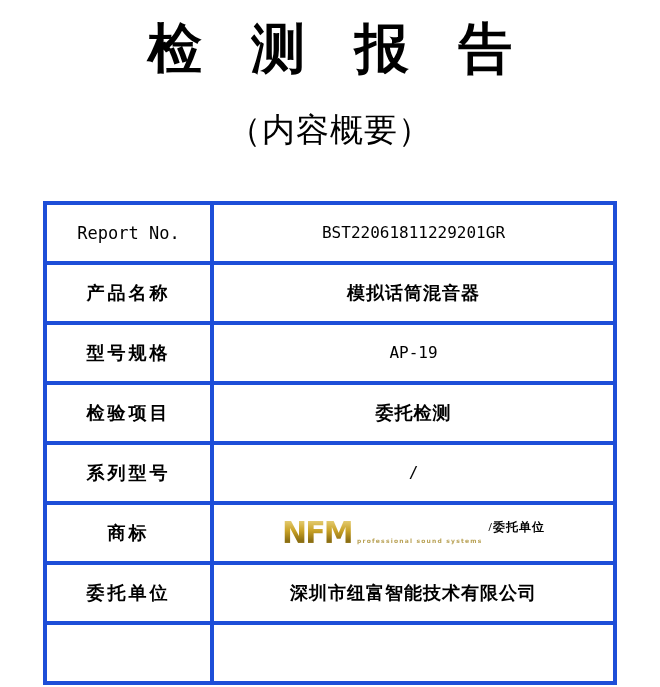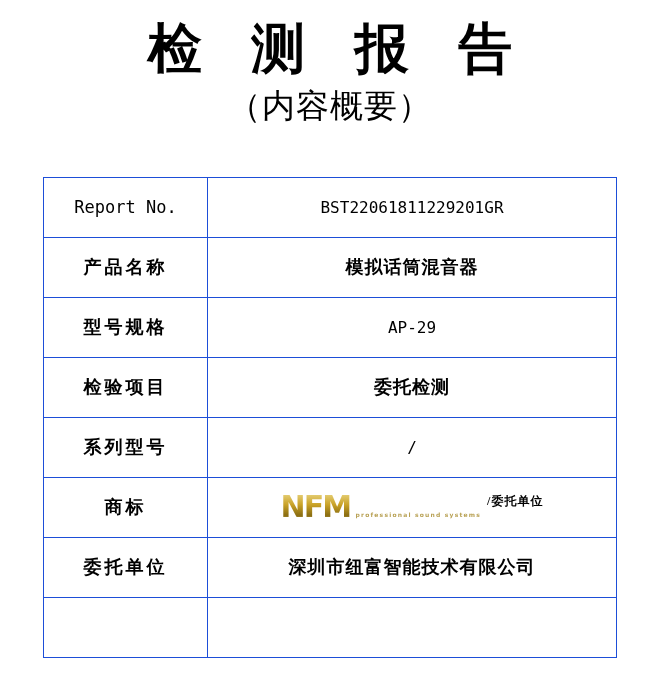--- a/index.html
+++ b/index.html
@@ -27,37 +27,37 @@
     font-size: 54px;
     letter-spacing: 18px;
     padding-top: 16px;
     line-height: 1.25;
     text-indent: 18px;
   }
   .title-sub {
     text-align: center;
     font-family: "Liberation Serif", serif;
     font-size: 33px;
-    margin-top: 0;
+    margin-top: 24px;
     letter-spacing: 1px;
   }
   .table-wrap {
     margin: 48px 43px 0 43px;
     width: 574px;
   }
   table.report {
     width: 100%;
     border-collapse: collapse;
     table-layout: fixed;
   }
   table.report tr {
     height: 60px;
   }
   table.report td {
-    border: 1px solid #1d4ed8;
+    border: 4px solid #1d4ed8;
     vertical-align: middle;
     text-align: center;
     padding: 0;
   }
   td.label {
     width: 163px;
     font-family: "Liberation Serif", serif;
     font-size: 18px;
     font-weight: bold;
     letter-spacing: 3px;
@@ -142,21 +142,21 @@
         <tr>
           <td class="label latin">Report No.</td>
           <td class="value latin">BST22061811229201GR</td>
         </tr>
         <tr>
           <td class="label">产品名称</td>
           <td class="value">模拟话筒混音器</td>
         </tr>
         <tr>
           <td class="label">型号规格</td>
-          <td class="value latin">AP-29</td>
+          <td class="value latin">AP-19</td>
         </tr>
         <tr>
           <td class="label">检验项目</td>
           <td class="value">委托检测</td>
         </tr>
         <tr>
           <td class="label">系列型号</td>
           <td class="value latin">/</td>
         </tr>
         <tr class="logo-row">

